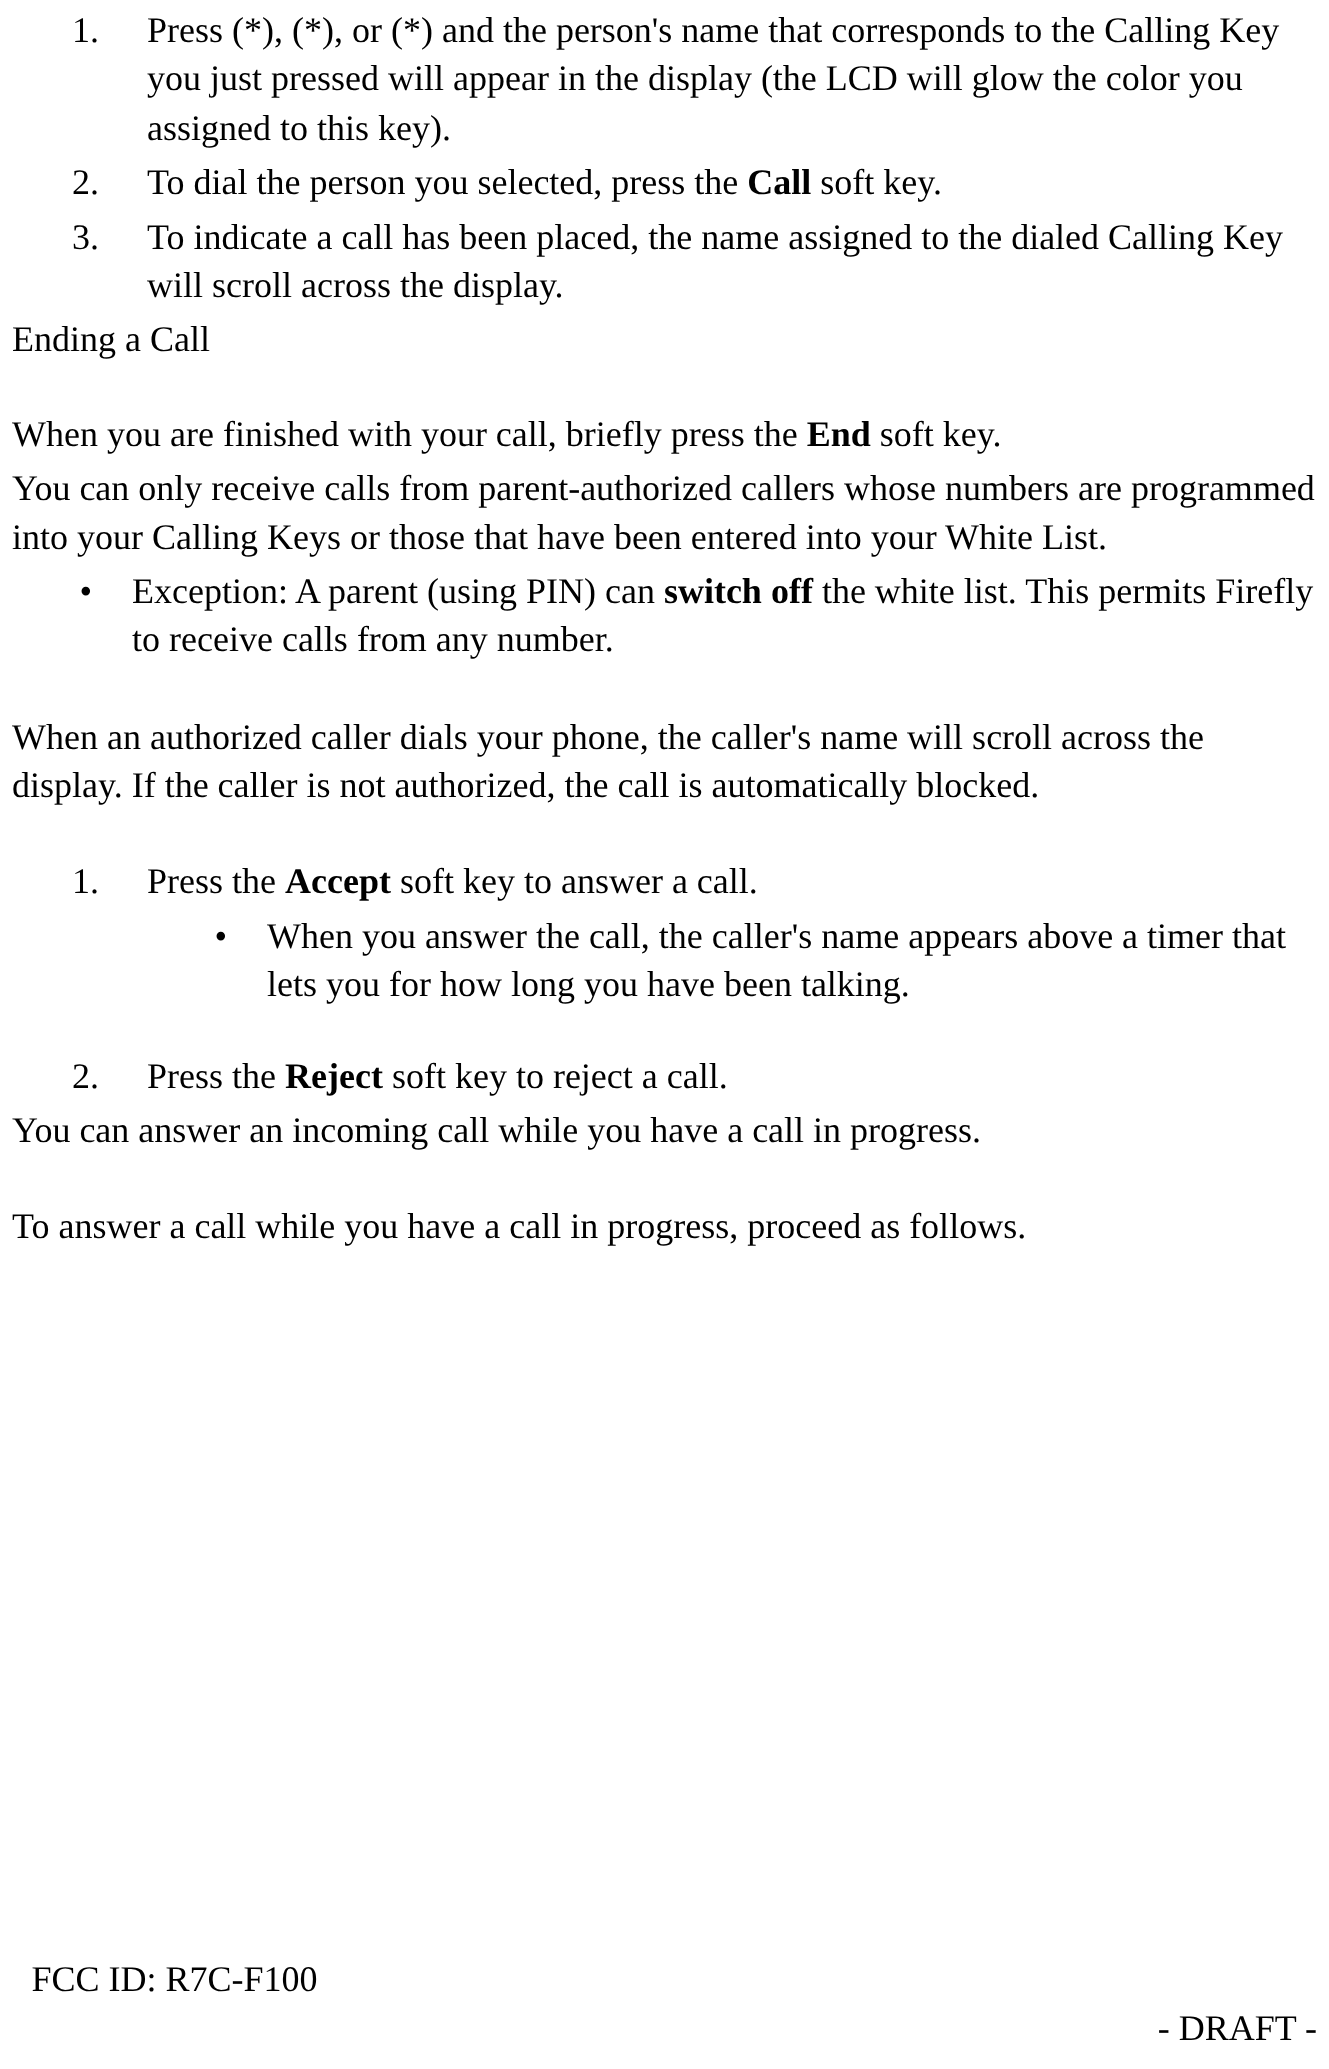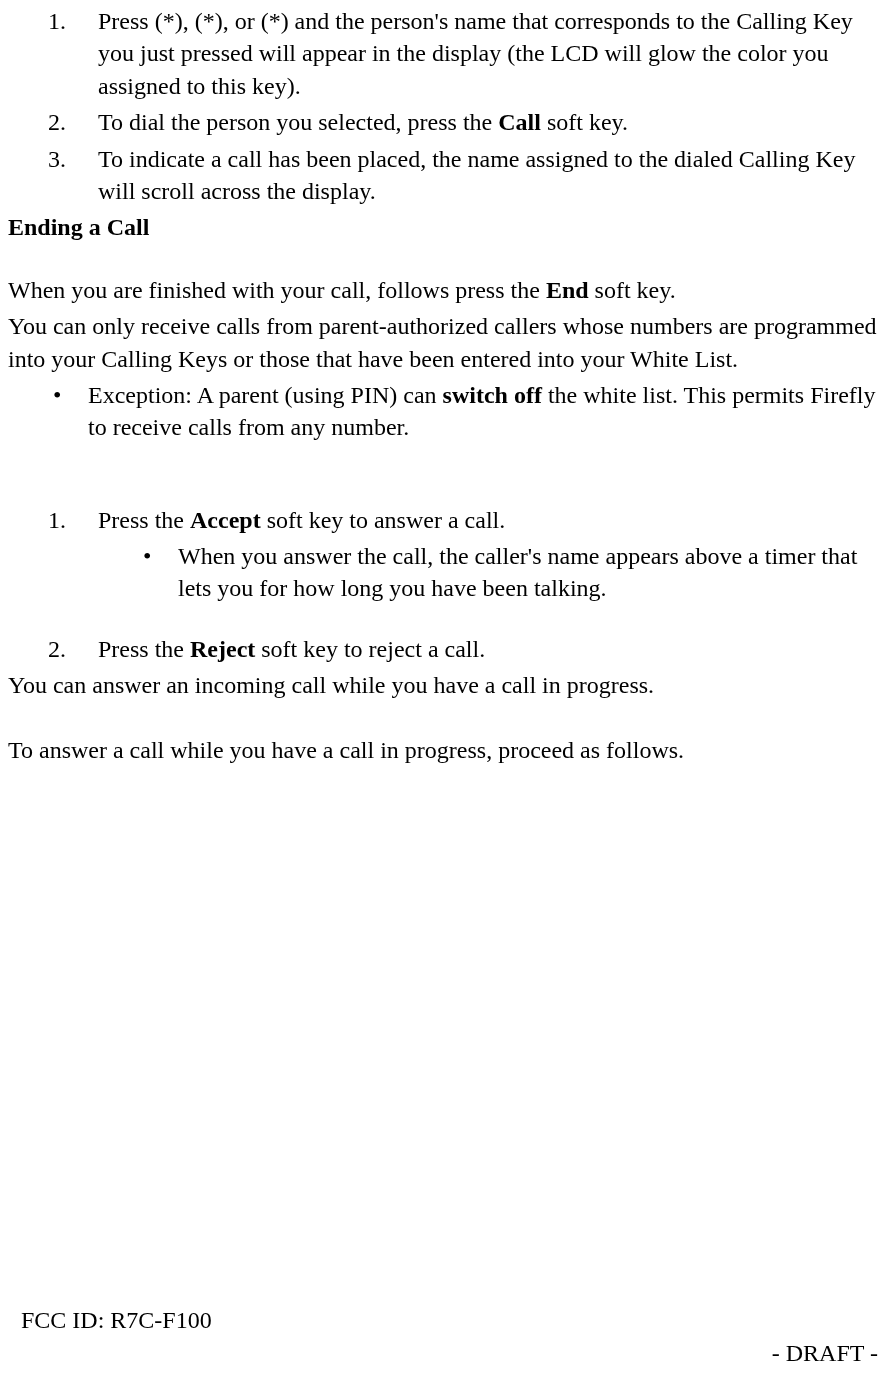--- a/index.html
+++ b/index.html
@@ -59,21 +59,21 @@
       display: flex;
     }
     ul.nested > li .bullet {
       min-width: 40px;
       padding-left: 5px;
     }
     ul.nested > li .text {
       flex: 1;
     }
     .heading {
-      font-weight: bold;
+      font-weight: normal;
       margin-bottom: 30px;
     }
     .para {
       margin-bottom: 4px;
     }
     .spacer {
       height: 28px;
     }
     .footer {
       position: absolute;
@@ -107,34 +107,35 @@
       <span class="text"><span>To dial the person you selected, press the </span><span class="bold">Call</span><span> soft key.</span></span>
     </li>
     <li>
       <span class="num">3.</span>
       <span class="text">To indicate a call has been placed, the name assigned to the dialed Calling Key will scroll across the display.</span>
     </li>
   </ol>
 
   <div class="heading">Ending a Call</div>
 
-  <div class="para"><span>When you are finished with your call, follows press the </span><span class="bold">End</span><span> soft key.</span></div>
+  <div class="para"><span>When you are finished with your call, briefly press the </span><span class="bold">End</span><span> soft key.</span></div>
 
 
   <div class="para">You can only receive calls from parent-authorized callers whose numbers are programmed into your Calling Keys or those that have been entered into your White List.</div>
 
   <ul class="bulleted">
     <li>
       <span class="bullet">•</span>
       <span class="text"><span>Exception:  A parent (using PIN) can </span><span class="bold">switch off</span><span> the white list.  This permits Firefly to receive calls from any number.</span></span>
     </li>
   </ul>
 
   <div class="spacer"></div>
 
+  <div class="para">When an authorized caller dials your phone, the caller's name will scroll across the display.  If the caller is not authorized, the call is automatically blocked.</div>
 
   <div class="spacer"></div>
 
   <ol class="numbered">
     <li>
       <span class="num">1.</span>
       <span class="text"><span>Press the </span><span class="bold">Accept</span><span> soft key to answer a call.</span></span>
     </li>
   </ol>
   <ul class="nested" style="padding-left:130px;">

